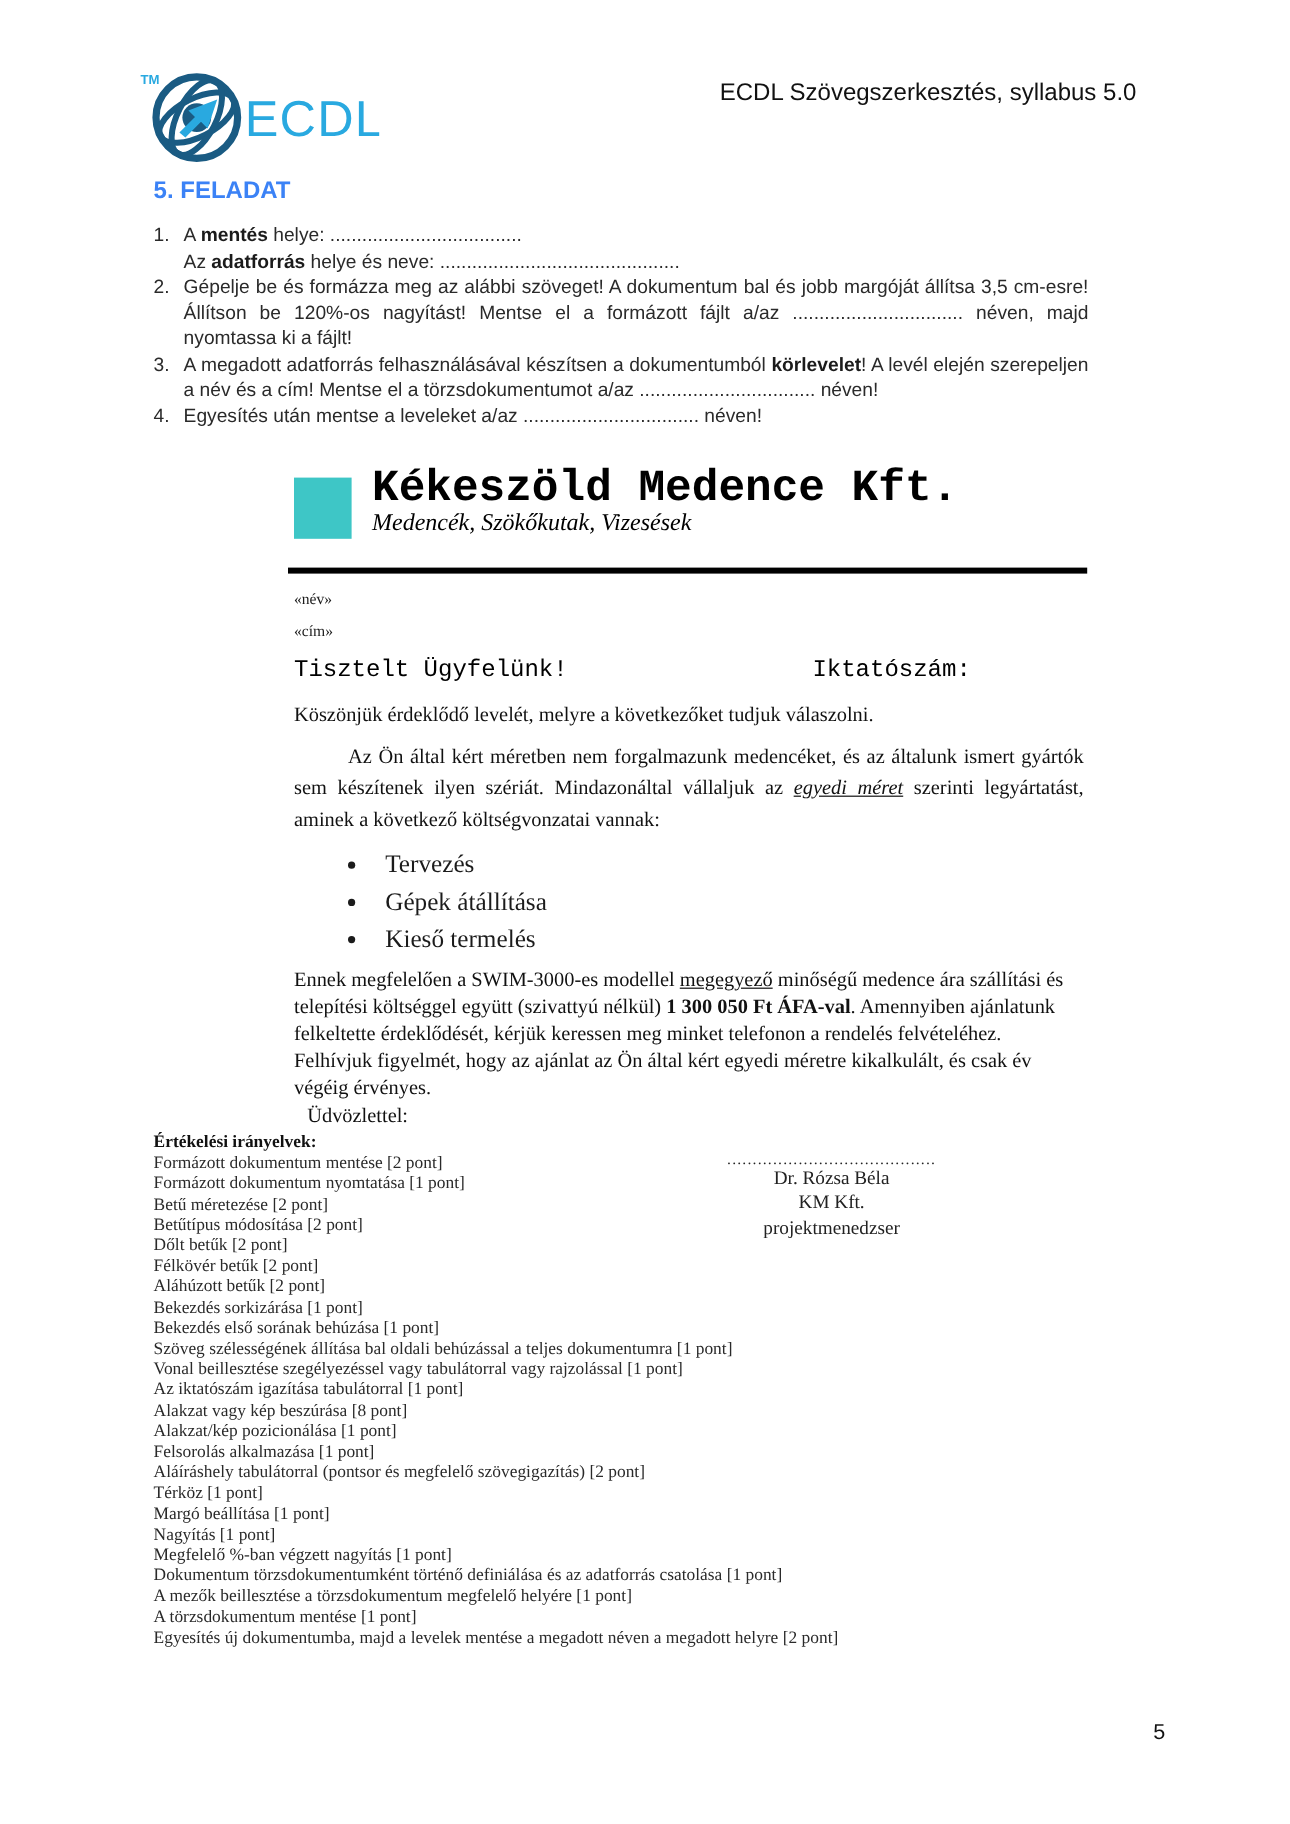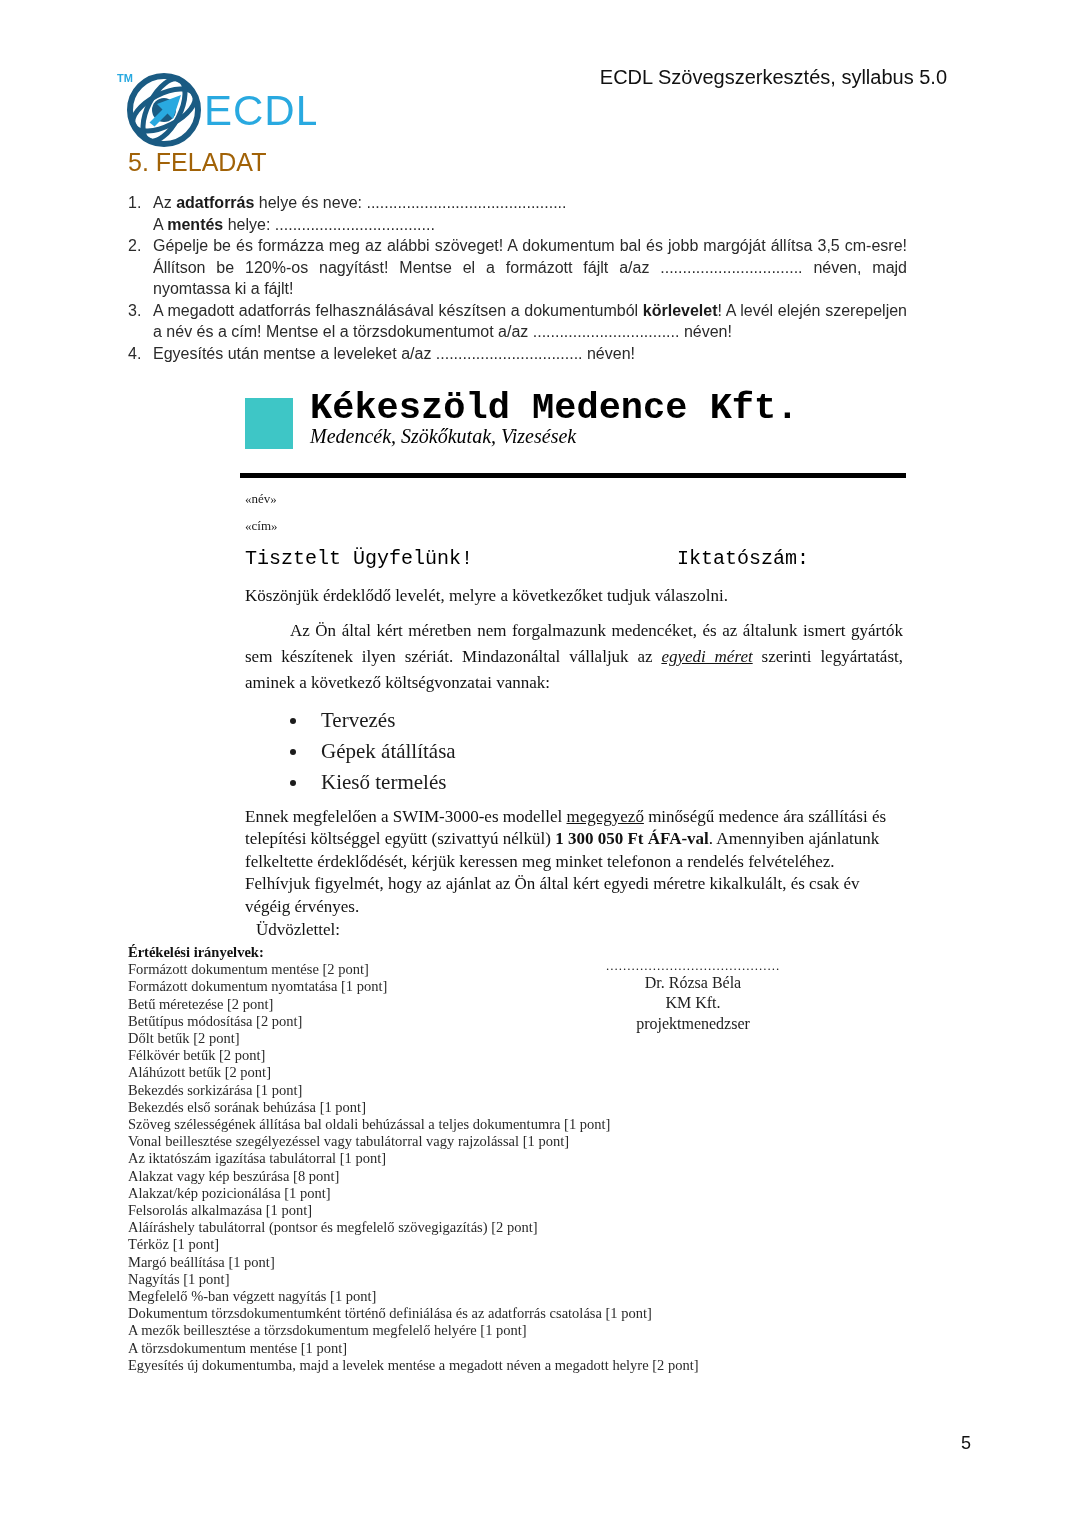--- a/index.html
+++ b/index.html
@@ -6,30 +6,30 @@
   html,body { background:#fff; }
   body {
     position:relative;
     width:1075px; height:1520px;
     font-family:"Liberation Sans", sans-serif;
     color:#1b1b1b;
     overflow:hidden;
     --accent:#3EC6C6; --logo-navy:#1A5B83; --logo-blue:#29A9E0;
   }
   
-  .logo { position:absolute; left:116px; top:66px; }
+  .logo { position:absolute; left:116px; top:54px; }
   .logo .tm { font-size:11px; font-weight:bold; fill:var(--logo-blue); font-family:"Liberation Sans",sans-serif; }
   .logo .ring { fill:none; stroke:var(--logo-navy); }
   .logo .blob { fill:var(--logo-navy); }
   .logo .arrow { fill:var(--logo-blue); }
   .logo .brand-txt { fill:var(--logo-blue); font-family:"Liberation Sans",sans-serif; font-size:42px; font-weight:500; letter-spacing:1px; }
   .doc-title { position:absolute; top:66px; right:128px; font-size:20px; color:#111; }
   
   .task { position:absolute; left:128px; top:148px; width:779px; }
-  .task h1 { font-size:25px; font-weight:normal; color:#a16207; margin-bottom:15px; }
+  .task h1 { font-size:20px; font-weight:bold; color:#3b82f6; margin-bottom:15px; }
   .task-item { position:relative; padding-left:25px; font-size:16px; line-height:21.5px; color:#2a2a2a; }
   .task-item .num { position:absolute; left:0; top:0; }
   .task-item.justify { text-align:justify; }
   .task-item b { color:#1b1b1b; }
   
   .letter { position:absolute; left:245px; top:393px; width:658px; }
   .letterhead { display:flex; align-items:flex-start; }
   .accent-square { width:48px; height:51px; background:var(--accent); margin-top:5px; flex:none; }
   .lh-text { margin-left:17px; }
   .company { font-family:"Liberation Mono", monospace; font-weight:bold; font-size:37px; line-height:30px; color:#000; }
@@ -71,22 +71,22 @@
     <text class="brand-txt" x="88" y="59">ECDL</text>
   </svg>
 </div>
 <div class="doc-title">ECDL Szövegszerkesztés, syllabus 5.0</div>
 
 <div class="task">
   <h1>5. FELADAT</h1>
 
   <div class="task-item">
     <span class="num">1.</span>
+    <div><span>A </span><b>mentés</b><span> helye: ....................................</span></div>
     <div><span>Az </span><b>adatforrás</b><span> helye és neve: .............................................</span></div>
-    <div><span>A </span><b>mentés</b><span> helye: ....................................</span></div>
   </div>
 
   <div class="task-item justify">
     <span class="num">2.</span>
     <span>Gépelje be és formázza meg az alábbi szöveget! A dokumentum bal és jobb margóját állítsa 3,5 cm-esre! Állítson be 120%-os nagyítást! Mentse el a formázott fájlt a/az ................................ néven, majd nyomtassa ki a fájlt!</span>
   </div>
 
   <div class="task-item justify">
     <span class="num">3.</span>
     <span>A megadott adatforrás felhasználásával készítsen a dokumentumból </span><b>körlevelet</b><span>! A levél elején szerepeljen a név és a cím! Mentse el a törzsdokumentumot a/az ................................. néven!</span>

